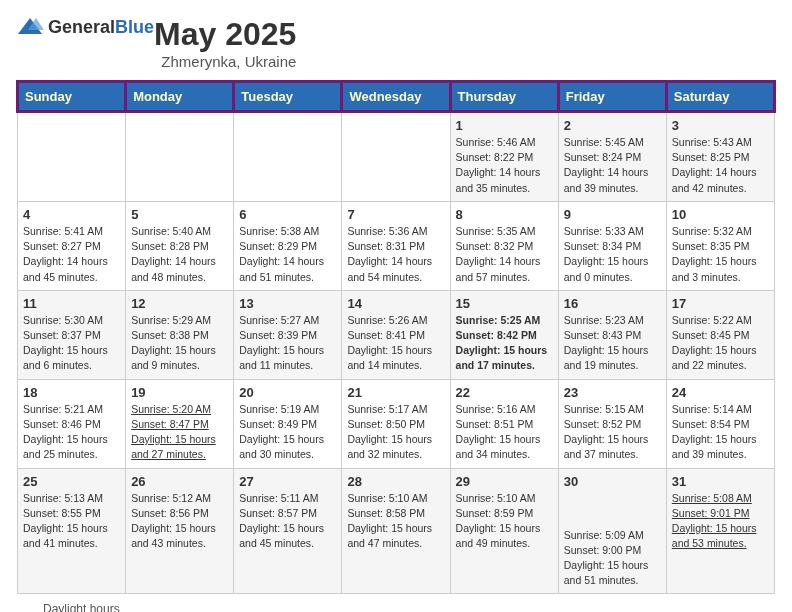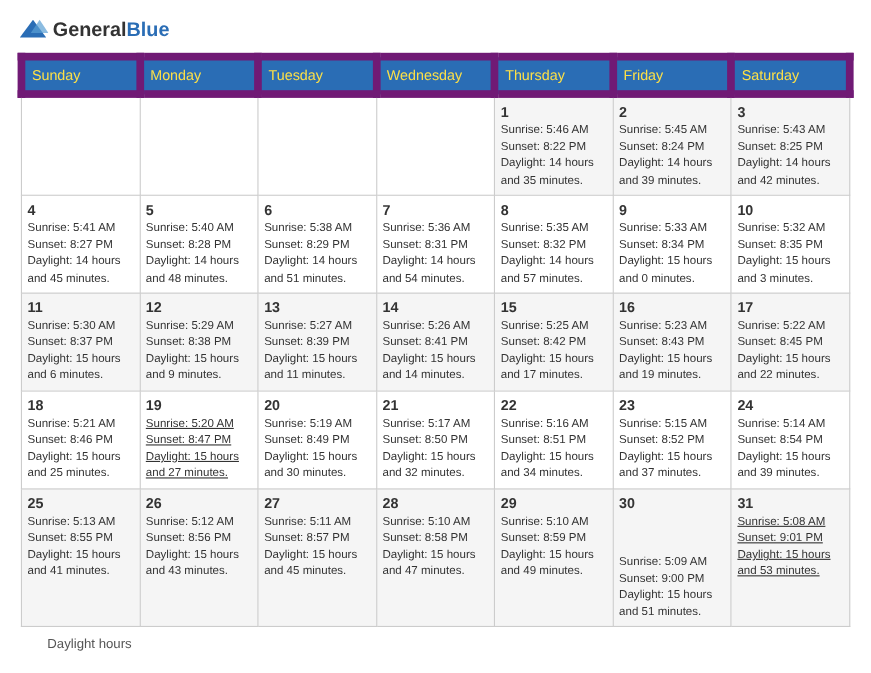--- a/index.html
+++ b/index.html
@@ -37,26 +37,26 @@
       font-size: 15px;
       color: #555;
     }
     table {
       width: 100%;
       border-collapse: collapse;
       table-layout: fixed;
     }
     thead th {
       background-color: #2a6db5;
-      color: #fde047;
+      color: #fef9c3;
       text-align: left;
       padding: 6px 6px;
       font-size: 13px;
-      font-weight: normal;
-      border: 7px solid #701a75;
+      font-weight: bold;
+      border: 3px solid #701a75;
     }
     tbody td {
       border: 1px solid #ccc;
       vertical-align: top;
       padding: 5px 5px;
       font-size: 11px;
       color: #333;
       min-height: 80px;
       height: 88px;
       background: #fff;
@@ -94,20 +94,24 @@
 <div class="header">
   <div class="logo">
     <svg class="logo-icon" viewBox="0 0 28 22" xmlns="http://www.w3.org/2000/svg">
       <polygon points="14,2 26,18 2,18" fill="#2a6db5"></polygon>
       <polygon points="20,2 28,14 12,14" fill="#5a9fd4" opacity="0.7"></polygon>
     </svg>
     <div>
       <span style="font-size:18px;font-weight:bold;color:#333;">General</span><span style="font-size:18px;font-weight:bold;color:#2a6db5;">Blue</span>
     </div>
   </div>
+  <div class="title-block">
+    <div class="month-year">May 2025</div>
+    <div class="location">Zhmerynka, Ukraine</div>
+  </div>
 </div>
 
 <table>
   <thead>
     <tr>
     <th>Sunday</th>
         <th>Monday</th>
         <th>Tuesday</th>
         <th>Wednesday</th>
         <th>Thursday</th>
@@ -218,21 +222,21 @@
         </td>
         <td>
           <span class="day-number">14</span>
           <div class="day-info" style="white-space: pre-line;">Sunrise: 5:26 AM
 Sunset: 8:41 PM
 Daylight: 15 hours
 and 14 minutes.</div>
         </td>
         <td>
           <span class="day-number">15</span>
-          <div class="day-info" style="white-space: pre-line;">Sunrise: 5:25 AM
+          <div class="day-info" style="white-space: pre-line; font-weight: bold;">Sunrise: 5:25 AM
 Sunset: 8:42 PM
 Daylight: 15 hours
 and 17 minutes.</div>
         </td>
         <td>
           <span class="day-number">16</span>
           <div class="day-info" style="white-space: pre-line;">Sunrise: 5:23 AM
 Sunset: 8:43 PM
 Daylight: 15 hours
 and 19 minutes.</div>

